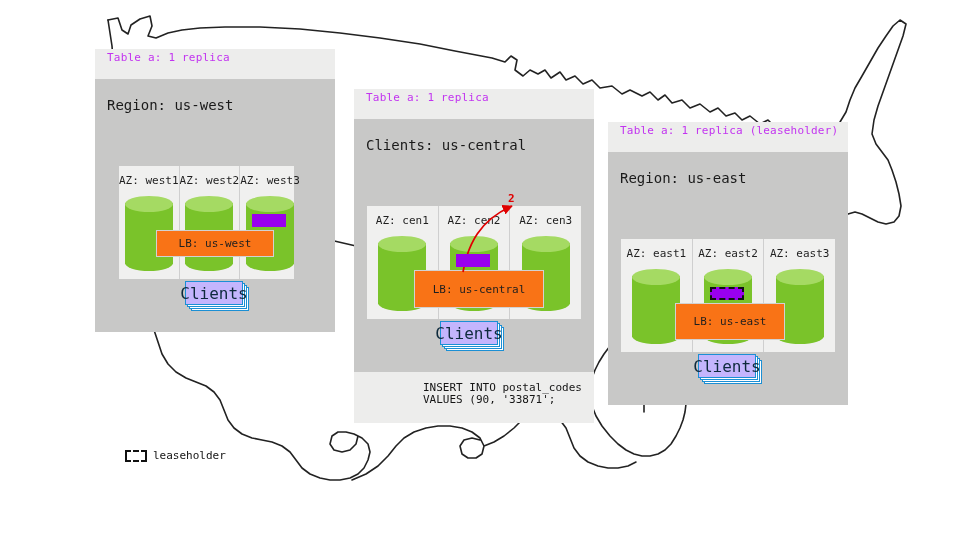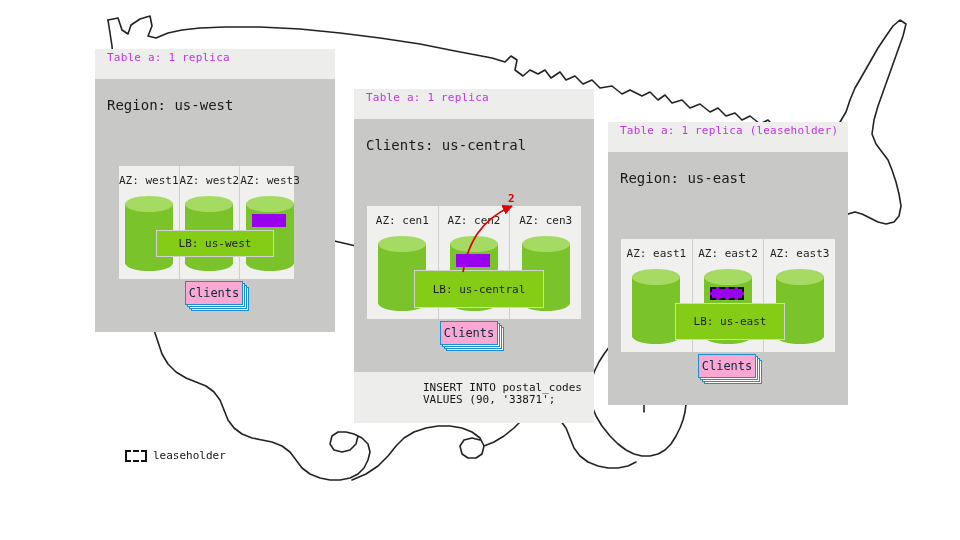--- a/index.html
+++ b/index.html
@@ -62,43 +62,43 @@
     width: 100%; height: 16px;
     background: #7ac32a; border-radius: 50%;
   }
   .replica {
     position: absolute; background: #9900ee; z-index: 5;
   }
   .replica.lease { border: 2px dashed #111; }
 
   
   .lb-box {
-    position: absolute; background: #84cc16;
+    position: absolute; background: #f97316;
     border: 1px solid #d2d2d2;
     display: flex; align-items: center; justify-content: center;
     font-size: 11px; color: #1f1f1f;
     font-family: "DejaVu Sans Mono", monospace; white-space: nowrap;
   }
 
   
   .clients {
     position: absolute; width: 58px; height: 24px;
   }
   .clients .sheet {
     position: absolute; width: 58px; height: 24px;
     border: 1px solid #1b8fd4; background: #ffffff;
   }
   .clients .sheet.s3 { left: 6px; top: 6px; }
   .clients .sheet.s2 { left: 4px; top: 4px; }
   .clients .sheet.s1 { left: 2px; top: 2px; }
   .clients .face {
     position: absolute; left: 0; top: 0; width: 58px; height: 24px;
-    background: #f9a8d4; border: 1px solid #1b8fd4;
+    background: #c4b5fd; border: 1px solid #1b8fd4;
     display: flex; align-items: center; justify-content: center;
-    color: #0e2a3c; font-size: 12px;
+    color: #0e2a3c; font-size: 16px;
     font-family: "DejaVu Sans Mono", monospace;
   }
 
   
   .sql {
     position: absolute; font-size: 11px; line-height: 12px;
     color: #141414; font-family: "DejaVu Sans Mono", monospace;
     white-space: pre;
   }
 

